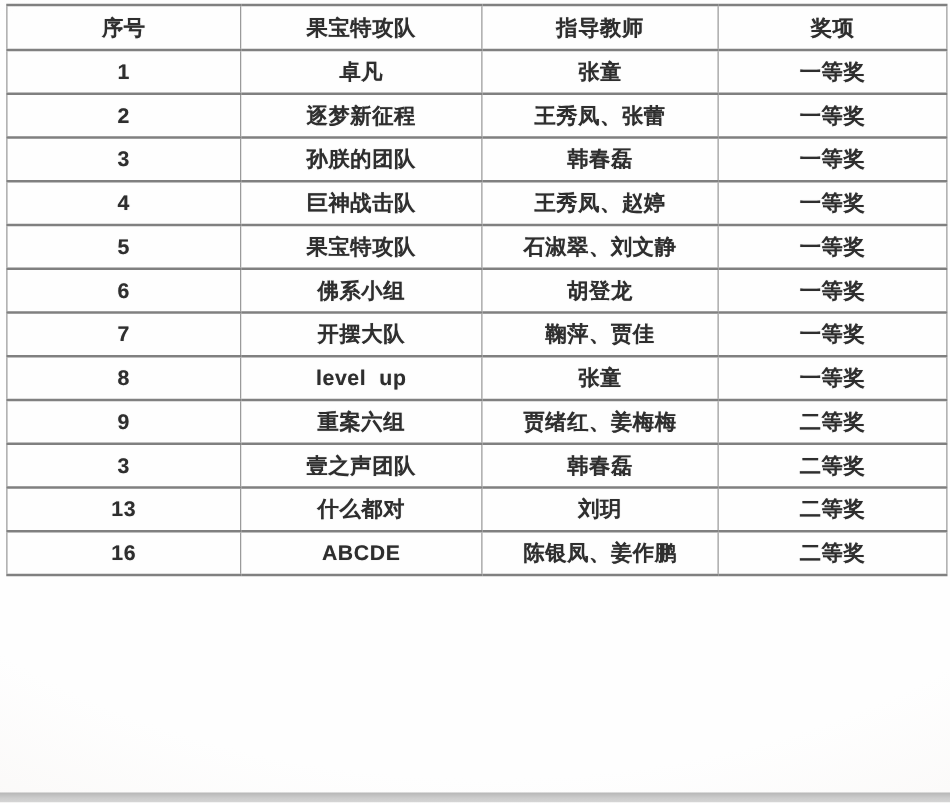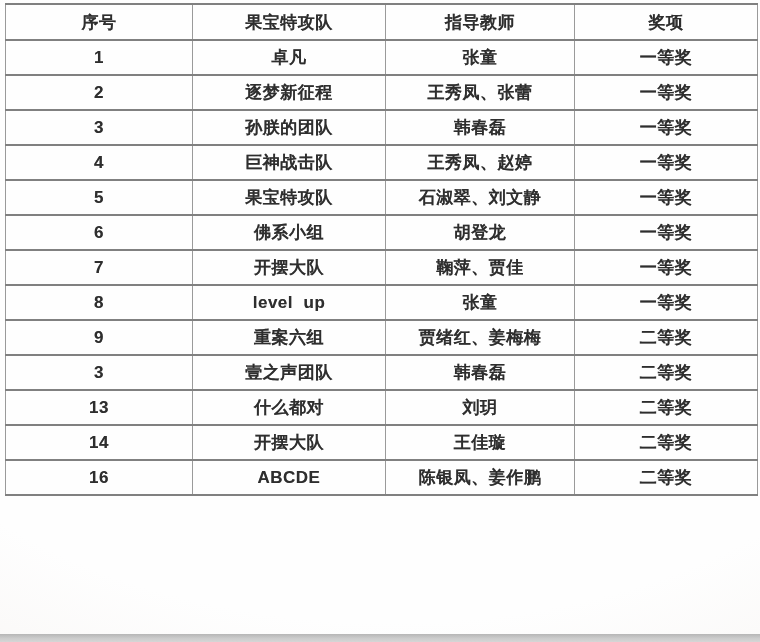--- a/index.html
+++ b/index.html
@@ -144,26 +144,20 @@
         <td>韩春磊</td>
         <td>二等奖</td>
       </tr>
       <tr>
         <td>13</td>
         <td>什么都对</td>
         <td>刘玥</td>
         <td>二等奖</td>
       </tr>
       <tr>
-        <td>14</td>
-        <td>开摆大队</td>
-        <td>王佳璇</td>
-        <td>二等奖</td>
-      </tr>
-      <tr>
         <td>16</td>
         <td>ABCDE</td>
         <td>陈银凤、姜作鹏</td>
         <td>二等奖</td>
       </tr>
     </tbody>
   </table>
   <div class="bottom-edge"></div>
 </div>
 

